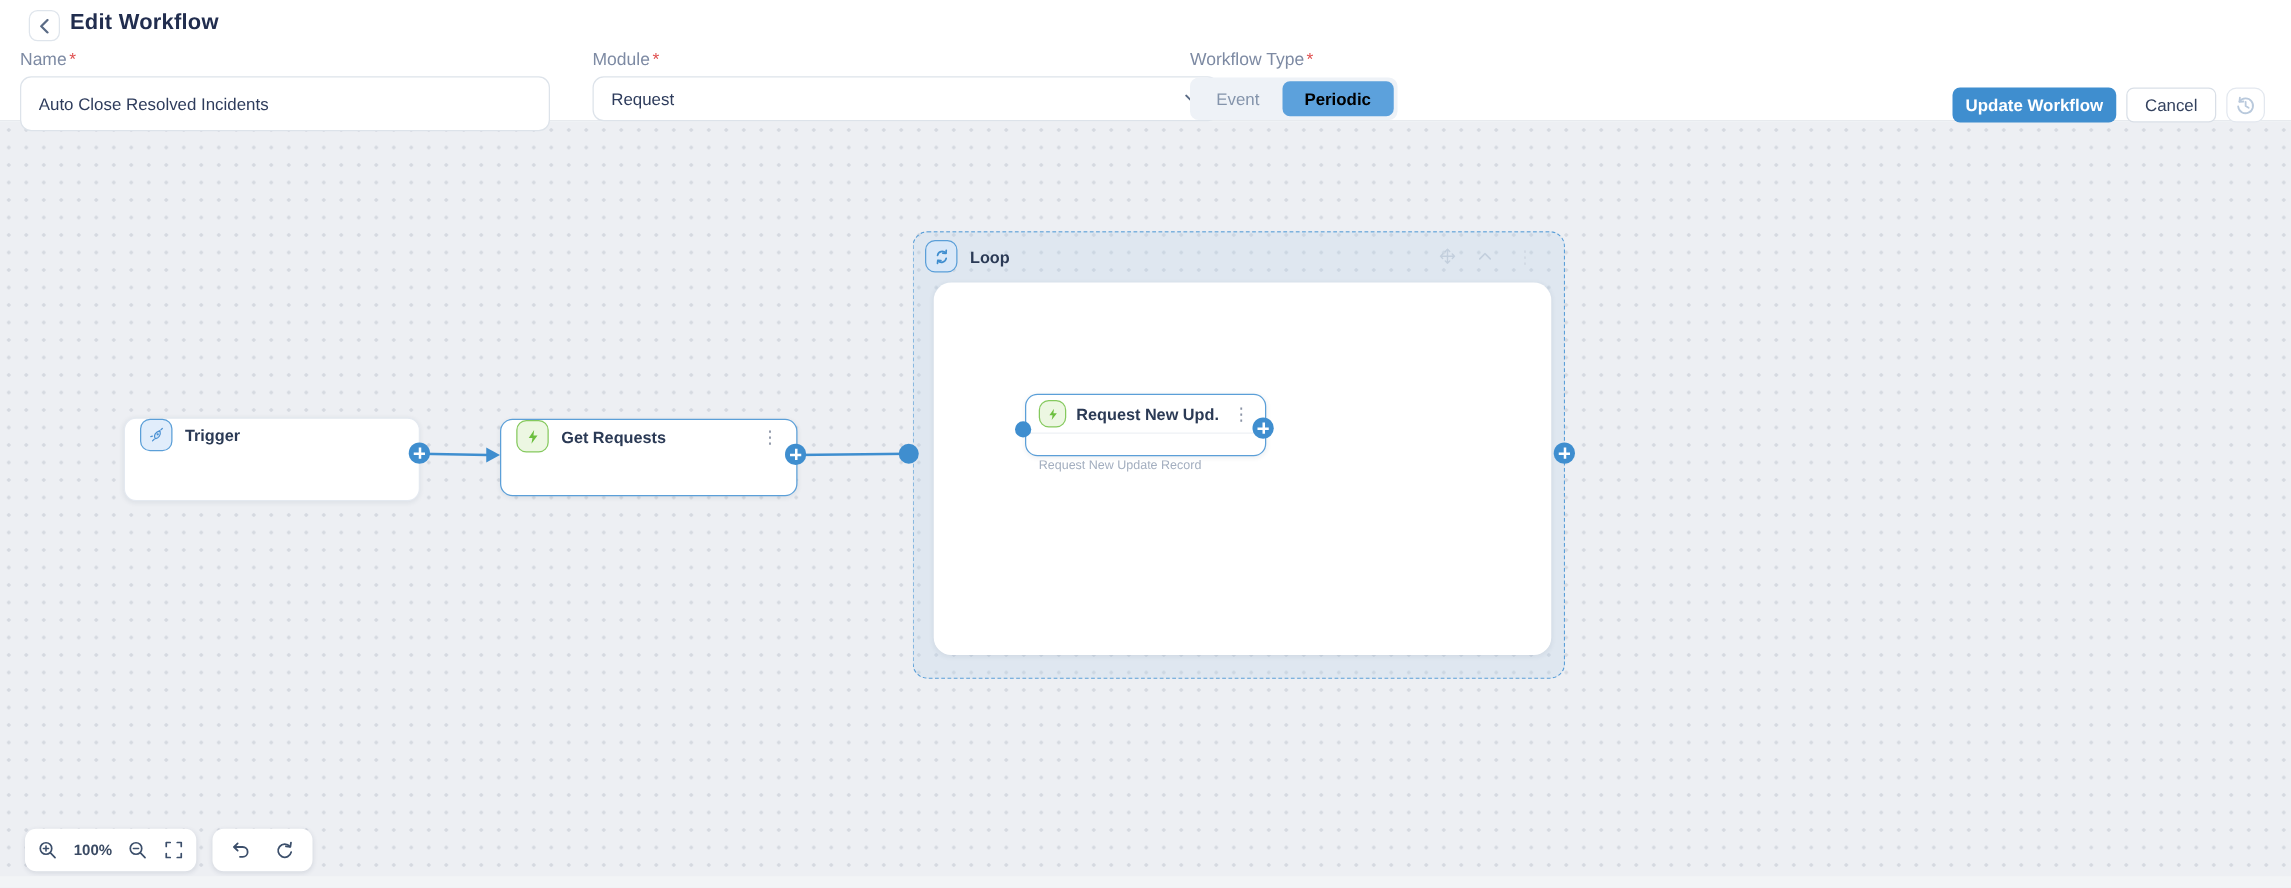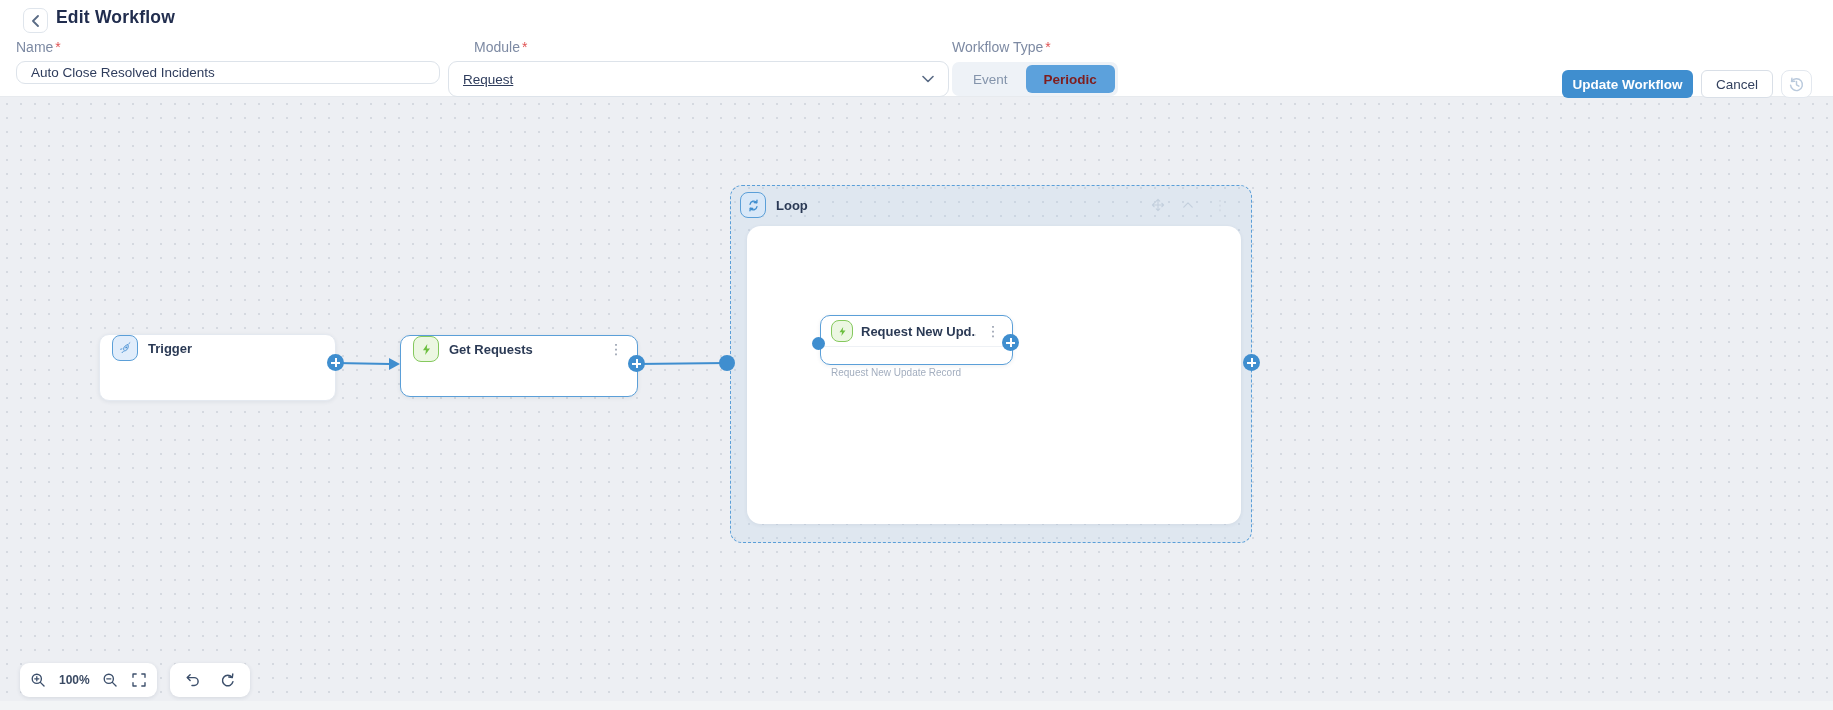--- a/index.html
+++ b/index.html
@@ -9,32 +9,32 @@
   
   .topbar { position:relative; width:100%; height:97px; background:#ffffff;
     border-bottom:1px solid #e7eaee; z-index:5; }
   .back-btn { position:absolute; left:23px; top:8px; width:25px; height:25px;
     border:1px solid #dfe5ec; border-radius:7px; background:#fff; display:flex;
     align-items:center; justify-content:center; cursor:pointer; }
   .page-title { position:absolute; left:56px; top:7px; font-size:17.5px; font-weight:700;
     color:#212d4e; letter-spacing:.2px; }
   .fld-label { position:absolute; top:39px; font-size:14px; color:#7d8aa3; }
   .req { color:#e05252; margin-left:2px; }
-  .text-input { position:absolute; top:61px; height:23px; border:1px solid #dde3ea;
+  .text-input { position:absolute; top:61px; height:44px; border:1px solid #dde3ea;
     border-radius:9px; background:#fff; font-size:13.5px; color:#2e3c5c;
     padding:0 14px; font-family:"Liberation Sans", sans-serif; outline:none; }
   .select { position:absolute; top:61px; height:36px; border:1px solid #dde3ea;
     border-radius:9px; background:#fff; font-size:13.5px; color:#2e3c5c;
     padding:0 14px; display:flex; align-items:center; justify-content:space-between;
     cursor:pointer; }
   .seg { position:absolute; left:952px; top:62px; height:34px; background:#eef2f7;
     border-radius:7px; display:flex; align-items:center; padding:3px; }
   .seg-opt { height:28px; padding:0 18px; display:flex; align-items:center;
     font-size:13.5px; color:#8494ab; border-radius:6px; cursor:pointer; }
-  .seg-opt.selected { background:#5ca1dc; color:#7f1d1d; font-weight:600; }
+  .seg-opt.selected { background:#5ca1dc; color:#000000; font-weight:600; }
   .btn { position:absolute; top:70px; height:28px; border-radius:6px; font-size:13.5px;
     display:flex; align-items:center; justify-content:center; cursor:pointer;
     font-family:"Liberation Sans", sans-serif; }
   .btn-primary { left:1562px; width:131px; background:#3f8ecf; color:#fff; font-weight:600;
     border:none; }
   .btn-cancel { left:1701px; width:72px; background:#fff; color:#33415e;
     border:1px solid #d9dfe7; }
   .btn-history { left:1781px; width:31px; background:#fff; border:1px solid #e3e8ef;
     border-radius:8px; }
 
@@ -104,21 +104,21 @@
     <svg width="9" height="12" viewBox="0 0 9 12">
       <polyline points="7,1 2,6 7,11" fill="none" stroke="#5a6b85" stroke-width="1.8" stroke-linecap="round" stroke-linejoin="round"></polyline>
     </svg>
   </div>
   <div class="page-title">Edit Workflow</div>
 
   <div class="fld-label" style="left:16px;"><span>Name</span><span class="req">*</span></div>
   <input class="text-input" style="left: 16px; width: 424px;" value="Auto Close Resolved Incidents">
 
   <div class="fld-label" style="left:474px;"><span>Module</span><span class="req">*</span></div>
-  <div class="select" style="left:448px; width:501px;text-decoration:underline;">
+  <div class="select" style="left:474px; width:501px;">
     <span>Request</span>
     <svg width="12" height="8" viewBox="0 0 12 8">
       <polyline points="1,1.5 6,6.5 11,1.5" fill="none" stroke="#5a6b85" stroke-width="1.6" stroke-linecap="round" stroke-linejoin="round"></polyline>
     </svg>
   </div>
 
   <div class="fld-label" style="left:952px;"><span>Workflow Type</span><span class="req">*</span></div>
   <div class="seg">
     <div class="seg-opt">Event</div>
     <div class="seg-opt selected">Periodic</div>

